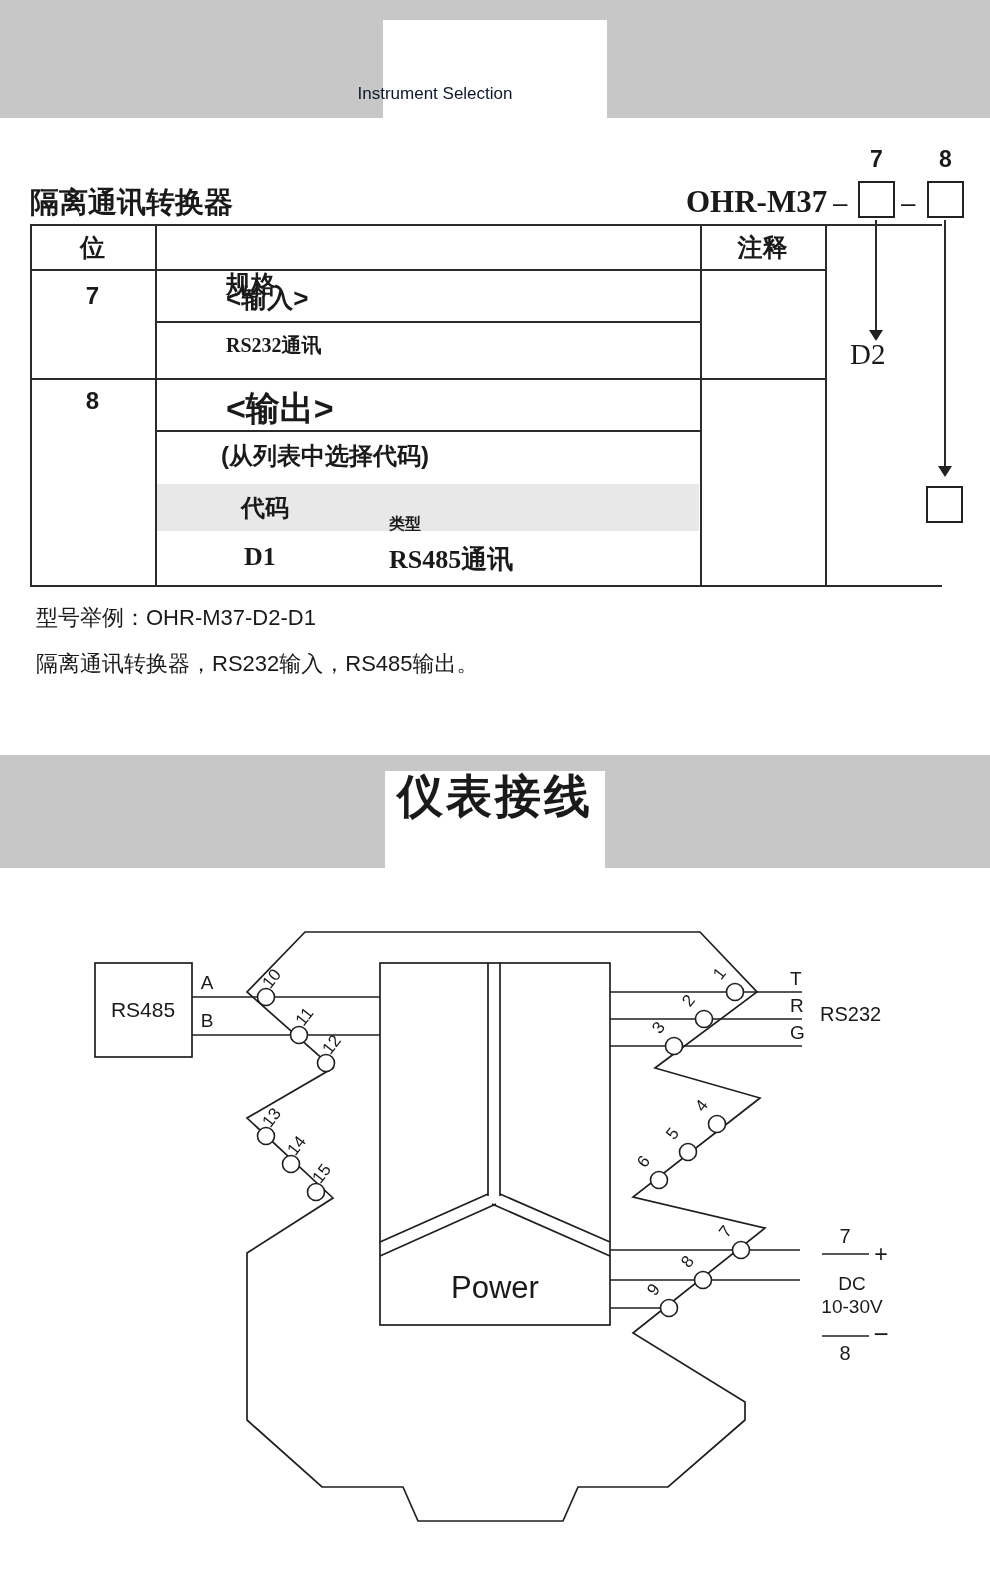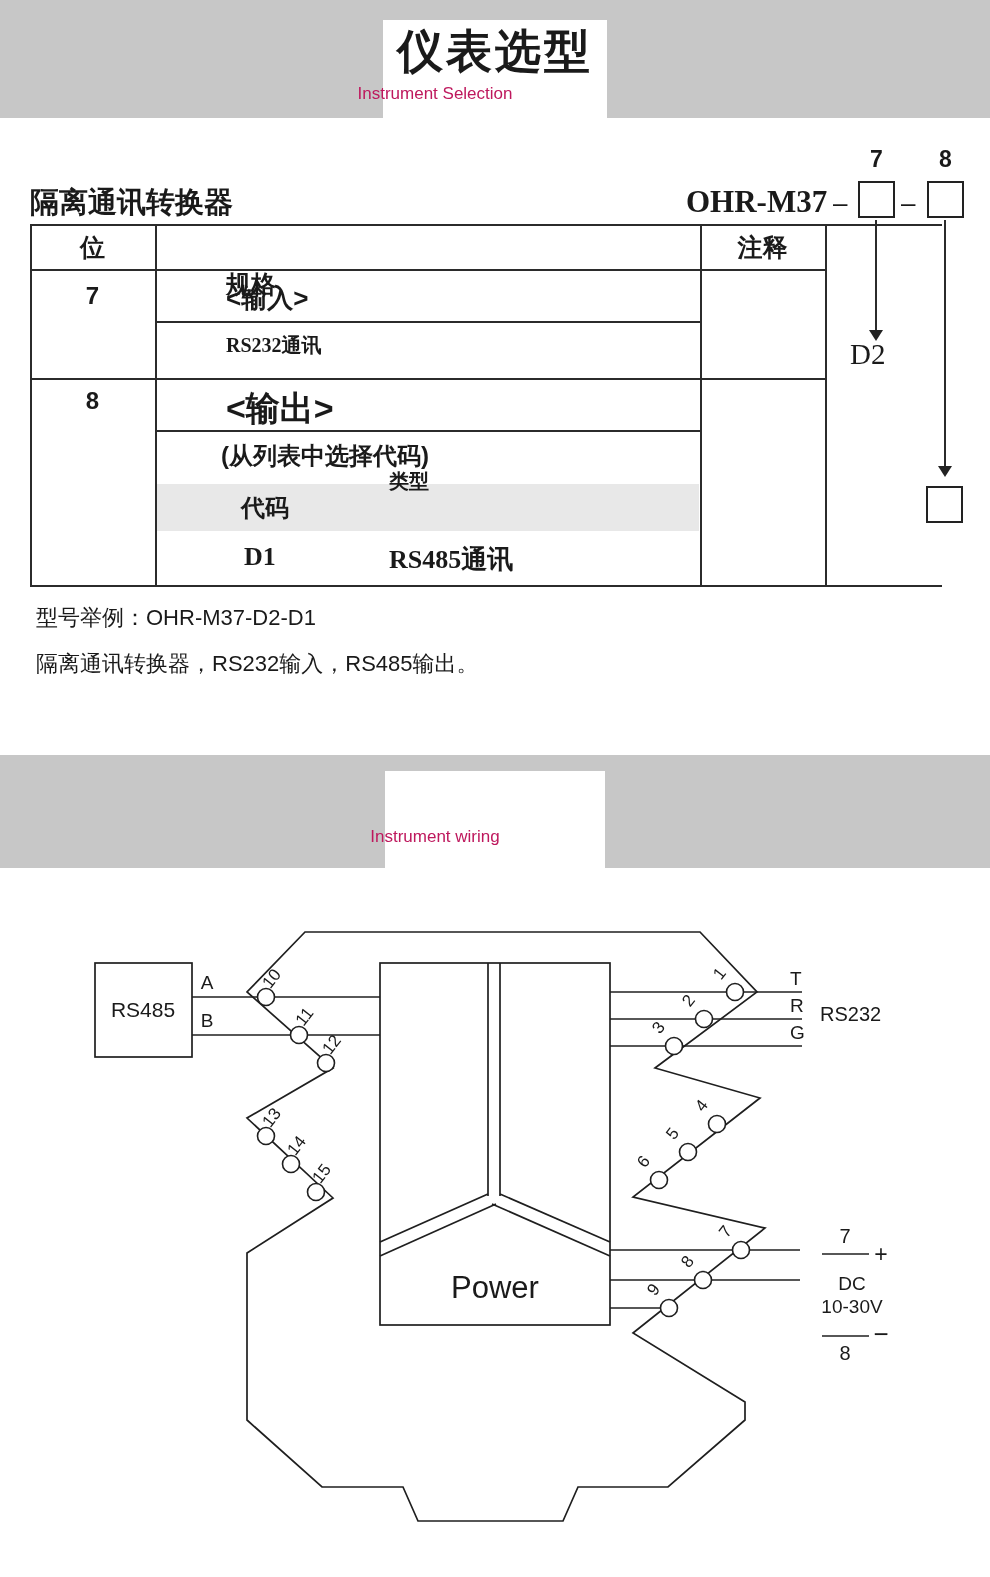--- a/index.html
+++ b/index.html
@@ -7,39 +7,38 @@
   body {
     position:relative; background:#ffffff; overflow:hidden;
     font-family:"Liberation Sans", sans-serif; color:#1a1a1a;
   }
   .abs { position:absolute; }
   .band { position:absolute; left:0; width:990px; background:#c7c7c7; }
   .band-white { position:absolute; background:#ffffff; }
   .sec-title { position:absolute; left:0; width:990px; text-align:center;
     font-size:46px; font-weight:bold; letter-spacing:3px; line-height:1.1; }
   .sec-sub { position:absolute; left:0; width:870px; text-align:center;
-    font-size:17px; color:#be185d; }
+    font-size:17px; color:#0f172a; }
   .hl { position:absolute; height:2px; background:#2b2b2b; }
   .vl { position:absolute; width:2px; background:#2b2b2b; }
   .cell { position:absolute; font-weight:bold; white-space:nowrap; }
   .serif { font-family:"Liberation Serif", serif; }
   .box { position:absolute; border:2px solid #222; background:#fff; }
   .arrow-down { position:absolute; width:0; height:0;
     border-left:7px solid transparent; border-right:7px solid transparent;
     border-top:11px solid #222; }
   .shade { position:absolute; background:#e8e8e8; }
   .note { position:absolute; font-size:22px; white-space:nowrap; }
   svg text { stroke:none; }
 </style>
 </head>
 <body>
 
 <div class="band" style="top:0; height:118px;">
   <div class="band-white" style="left:383px; top:20px; width:224px; height:98px;"></div>
-  <div class="sec-title" style="top:26px;">仪表选型</div>
   <div class="sec-sub" style="top:84px;">Instrument Selection</div>
 </div>
 
 <div class="cell" style="left:30px; top:183px; font-size:29px;">隔离通讯转换器</div>
 <div class="cell serif" style="left:678px; top:184px; font-size:31px;margin-left:8px;">OHR-M37</div>
 <div class="abs" style="left:833px; top:188px; font-size:26px;">–</div>
 <div class="box" style="left:858px; top:181px; width:37px; height:37px;"></div>
 <div class="abs" style="left:901px; top:188px; font-size:26px;">–</div>
 <div class="box" style="left:927px; top:181px; width:37px; height:37px;"></div>
 <div class="cell" style="left:858px; top:146px; width:37px; text-align:center; font-size:23px;">7</div>
@@ -69,30 +68,30 @@
 <div class="cell" style="left:700px; top:231px; width:125px; text-align:center; font-size:25px;">注释</div>
 
 <div class="cell" style="left:30px; top:282px; width:125px; text-align:center; font-size:24px;">7</div>
 <div class="cell" style="left:226px; top:281px; font-size:26px;">&lt;输入&gt;</div>
 <div class="cell serif" style="left:226px; top:332px; font-size:20px;">RS232通讯</div>
 
 <div class="cell" style="left:30px; top:387px; width:125px; text-align:center; font-size:24px;">8</div>
 <div class="cell" style="left:226px; top:386px; font-size:34px;">&lt;输出&gt;</div>
 <div class="cell" style="left:221px; top:440px; font-size:24px;">(从列表中选择代码)</div>
 <div class="cell" style="left:241px; top:492px; font-size:24px;">代码</div>
-<div class="cell" style="left:389px; top:468px; font-size:20px;font-family:Liberation Serif, serif;">类型</div>
+<div class="cell" style="left:389px; top:514px; font-size:16px;font-family:Liberation Serif, serif;">类型</div>
 <div class="cell serif" style="left:244px; top:542px; font-size:26px;">D1</div>
 <div class="cell serif" style="left:389px; top:542px; font-size:26px;">RS485通讯</div>
 
 <div class="note" style="left:36px; top:603px;">型号举例：OHR-M37-D2-D1</div>
 <div class="note" style="left:36px; top:649px;">隔离通讯转换器，RS232输入，RS485输出。</div>
 
 <div class="band" style="top:755px; height:113px;">
   <div class="band-white" style="left:385px; top:16px; width:220px; height:97px;"></div>
-  <div class="sec-sub" style="top:72px;">Instrument wiring</div>
+  <div class="sec-title" style="top:16px;">仪表接线</div>
 </div>
 
 <svg class="abs" style="left:0; top:0;" width="990" height="1577" viewBox="0 0 990 1577">
   <g stroke="#1f1f1f" stroke-width="1.7" fill="none">
     <path d="M305 932 L700 932 L757 992 L655 1068 L760 1098 L633 1197 L765 1228 L633 1333 L745 1402 L745 1420 L668 1487 L578 1487 L563 1521 L418 1521 L403 1487 L322 1487 L247 1420 L247 1253 L333 1198 L247 1118 L333 1068 L247 992 Z"></path>
     <rect x="380" y="963" width="230" height="362"></rect>
     <line x1="488" y1="963" x2="488" y2="1196"></line>
     <line x1="500" y1="963" x2="500" y2="1196"></line>
     <line x1="488" y1="1194" x2="380" y2="1242"></line>
     <line x1="496" y1="1204" x2="380" y2="1256"></line>

